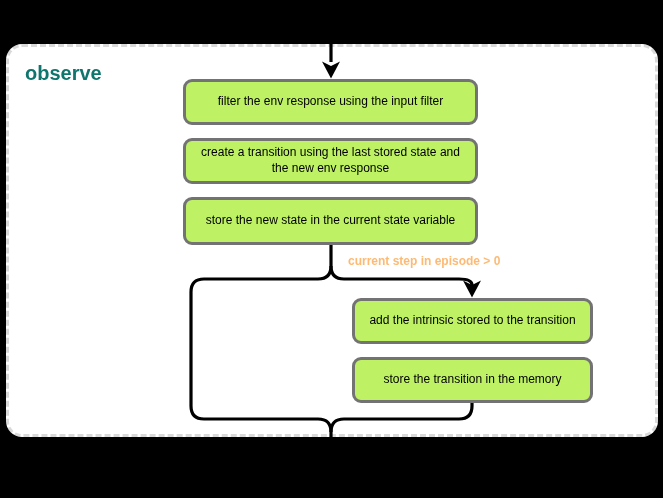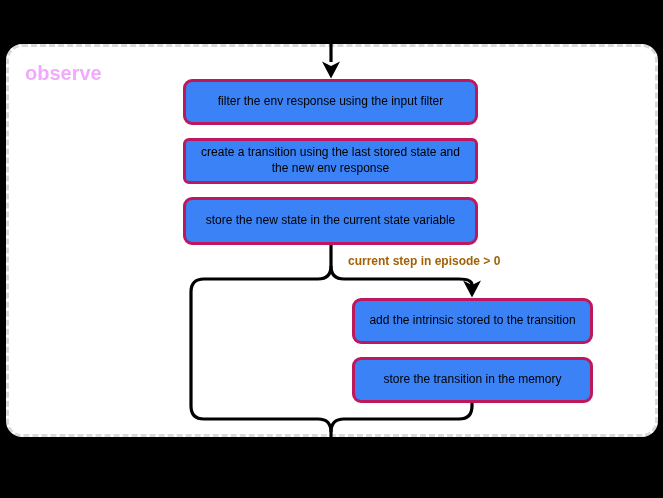--- a/index.html
+++ b/index.html
@@ -13,41 +13,41 @@
   .panel {
     position: absolute; left: 6px; top: 44px;
     width: 652px; height: 393px;
     background: #ffffff;
     border: 3px dashed #d9d9d9;
     border-radius: 16px;
     box-sizing: border-box;
   }
   .title {
     position: absolute; left: 25px; top: 62px;
-    font-size: 20px; font-weight: bold; color: #f0abfc;
+    font-size: 20px; font-weight: bold; color: #0f766e;
   }
   svg.connectors { position: absolute; left: 0; top: 0; }
   .node {
     position: absolute; box-sizing: border-box;
-    background: #3b82f6;
-    border: 3px solid #be185d;
+    background: #bef264;
+    border: 3px solid #737373;
     border-radius: 9px;
     display: flex; align-items: center; justify-content: center;
     text-align: center;
     font-size: 12px; color: #000000; line-height: 1.3;
     padding: 20px 6px;
   }
   .n1 { left: 183px; top: 79px;  width: 295px; height: 40px; }
-  .n2 { left: 183px; top: 138px; width: 295px; height: 41px; border-radius: 6px; }
+  .n2 { left: 183px; top: 138px; width: 295px; height: 41px; }
   .n3 { left: 183px; top: 197px; width: 295px; height: 48px; }
   .n4 { left: 352px; top: 298px; width: 241px; height: 40px; }
   .n5 { left: 352px; top: 357px; width: 241px; height: 40px; }
   .cond {
     position: absolute; left: 348px; top: 254px;
-    font-size: 12px; font-weight: bold; color: #a16207;
+    font-size: 12px; font-weight: bold; color: #fdba74;
     white-space: nowrap;
   }
 </style>
 </head>
 <body>
 
 <div class="stage">
 
   <div class="panel"></div>
 

